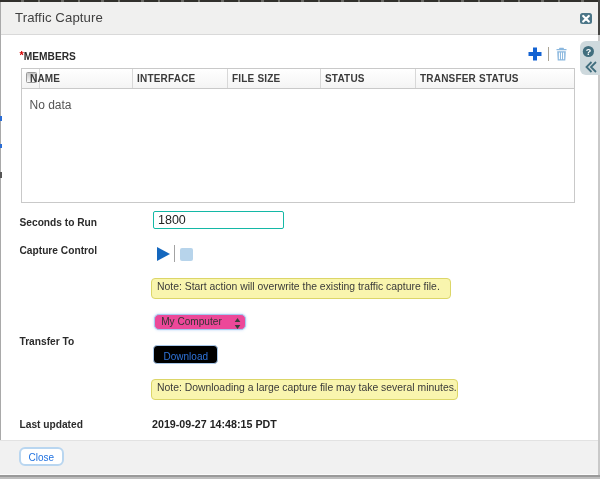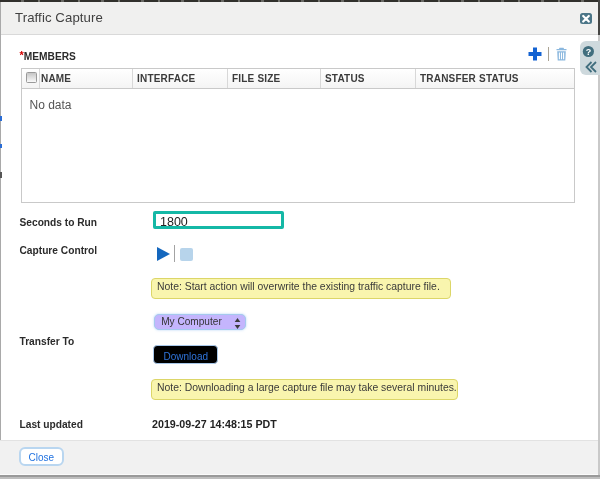--- a/index.html
+++ b/index.html
@@ -24,31 +24,31 @@
   .helptab { left:580px; top:41px; width:21px; height:33.5px; background:#ced9dd; border-radius:6px 0 0 6px; }
 
   .tbl { left:21px; top:68px; width:553.5px; height:135px; border:1px solid #c9c9c9; background:#fff; }
   .thead { left:0px; top:0px; width:551.5px; height:20px; background:linear-gradient(#ffffff,#f4f4f4); border-bottom:1px solid #c9c9c9; }
   .colsep { top:69px; width:1px; height:19px; background:#d8d8d8; position:absolute; }
   .th { top:74.3px; font-size:10px; line-height:1; font-weight:bold; color:#3b3b3b; letter-spacing:0.2px; position:absolute; }
   .cb { left:25.5px; top:72px; width:11px; height:11px; border:1px solid #9a9a9a; border-radius:1.5px; background:linear-gradient(#c6c6c6,#fafafa); }
   .nodata { left:29.5px; top:99px; font-size:12px; line-height:1; color:#555; }
 
   .lbl { font-size:10.2px; line-height:1; font-weight:bold; color:#2b2b2b; position:absolute; }
-  .input1800 { left:152.5px; top:211px; width:131px; height:18px; border:3px solid #14b8a6; border-radius:2px; background:#fff; font-size:12.5px; color:#222; padding-left:4.5px; line-height:16px; }
+  .input1800 { left:152.5px; top:211px; width:131px; height:18px; border:1px solid #14b8a6; border-radius:2px; background:#fff; font-size:12.5px; color:#222; padding-left:4.5px; line-height:16px; }
 
   .play { left:157px; top:247px; width:0; height:0; border-left:13.5px solid #1467be; border-top:7px solid transparent; border-bottom:7px solid transparent; }
   .ppsep { left:174px; top:245px; width:1px; height:17px; background:#a3a3a3; }
   .stop { left:179.5px; top:248px; width:13px; height:13px; background:#b7d4eb; border-radius:2px; }
 
   .note { background:#f9f5ae; border:1px solid #dcd668; border-radius:4px; height:21px; font-size:10.4px; color:#3a3a3a; line-height:15px; padding-left:5px; position:absolute; white-space:nowrap; }
   .note1 { left:151px; top:277.5px; width:300px; }
   .note2 { left:151px; top:379px; width:307px; }
 
-  .select { left:153.7px; top:314.2px; width:92px; height:16.2px; border:1px solid #a5c9ee; box-shadow:0 0 2.5px rgba(110,170,235,0.55); border-radius:5px; background:#c4b5fd; font-size:10.1px; color:#333; line-height:14.5px; padding-left:6.5px; }
+  .select { left:153.7px; top:314.2px; width:92px; height:16.2px; border:1px solid #a5c9ee; box-shadow:0 0 2.5px rgba(110,170,235,0.55); border-radius:5px; background:#ec4899; font-size:10.1px; color:#333; line-height:14.5px; padding-left:6.5px; }
   .dlbtn { left:153.3px; top:344.8px; width:65px; height:19.6px; border:1px solid #a9c8ea; border-radius:4px; background:#000000; font-size:10px; color:#2f74db; text-align:center; line-height:21px; }
 
   .lastval { left:152px; top:419.4px; font-size:10.7px; line-height:1; font-weight:bold; color:#222; position:absolute; }
 
   .footer { left:0; top:440px; width:598px; height:33.5px; background:#f1f1f1; border-top:1px solid #e2e2e2; }
   .closebtn { left:19px; top:446.7px; width:44.7px; height:19.2px; border:2px solid #b9d6f0; border-radius:6px; background:#fff; font-size:10px; color:#2273e0; text-align:center; line-height:18.5px; }
   .botwhite { left:0; top:473.5px; width:598px; height:1px; background:#fbfbfb; }
   .botline1 { left:0; top:474.5px; width:600px; height:2px; background:#9a9a9a; }
   .botline2 { left:0; top:476.5px; width:600px; height:2.5px; background:#bebebe; }
 </style>
@@ -90,21 +90,21 @@
 
   <div class="abs tbl">
     <div class="abs thead"></div>
   </div>
   <div class="colsep" style="left:38.5px;"></div>
   <div class="colsep" style="left:131.5px;"></div>
   <div class="colsep" style="left:226.5px;"></div>
   <div class="colsep" style="left:320px;"></div>
   <div class="colsep" style="left:415px;"></div>
   <div class="abs cb"></div>
-  <div class="th" style="left:41px;text-align:right;">NAME</div>
+  <div class="th" style="left:30px;text-align:right;">NAME</div>
   <div class="th" style="left:137px;">INTERFACE</div>
   <div class="th" style="left:232px;">FILE SIZE</div>
   <div class="th" style="left:325px;">STATUS</div>
   <div class="th" style="left:420px;">TRANSFER STATUS</div>
   <div class="abs nodata">No data</div>
 
   <div class="lbl" style="left:19.5px; top:217.7px;">Seconds to Run</div>
   <div class="abs input1800">1800</div>
 
   <div class="lbl" style="left:19.5px; top:245.8px;">Capture Control</div>

